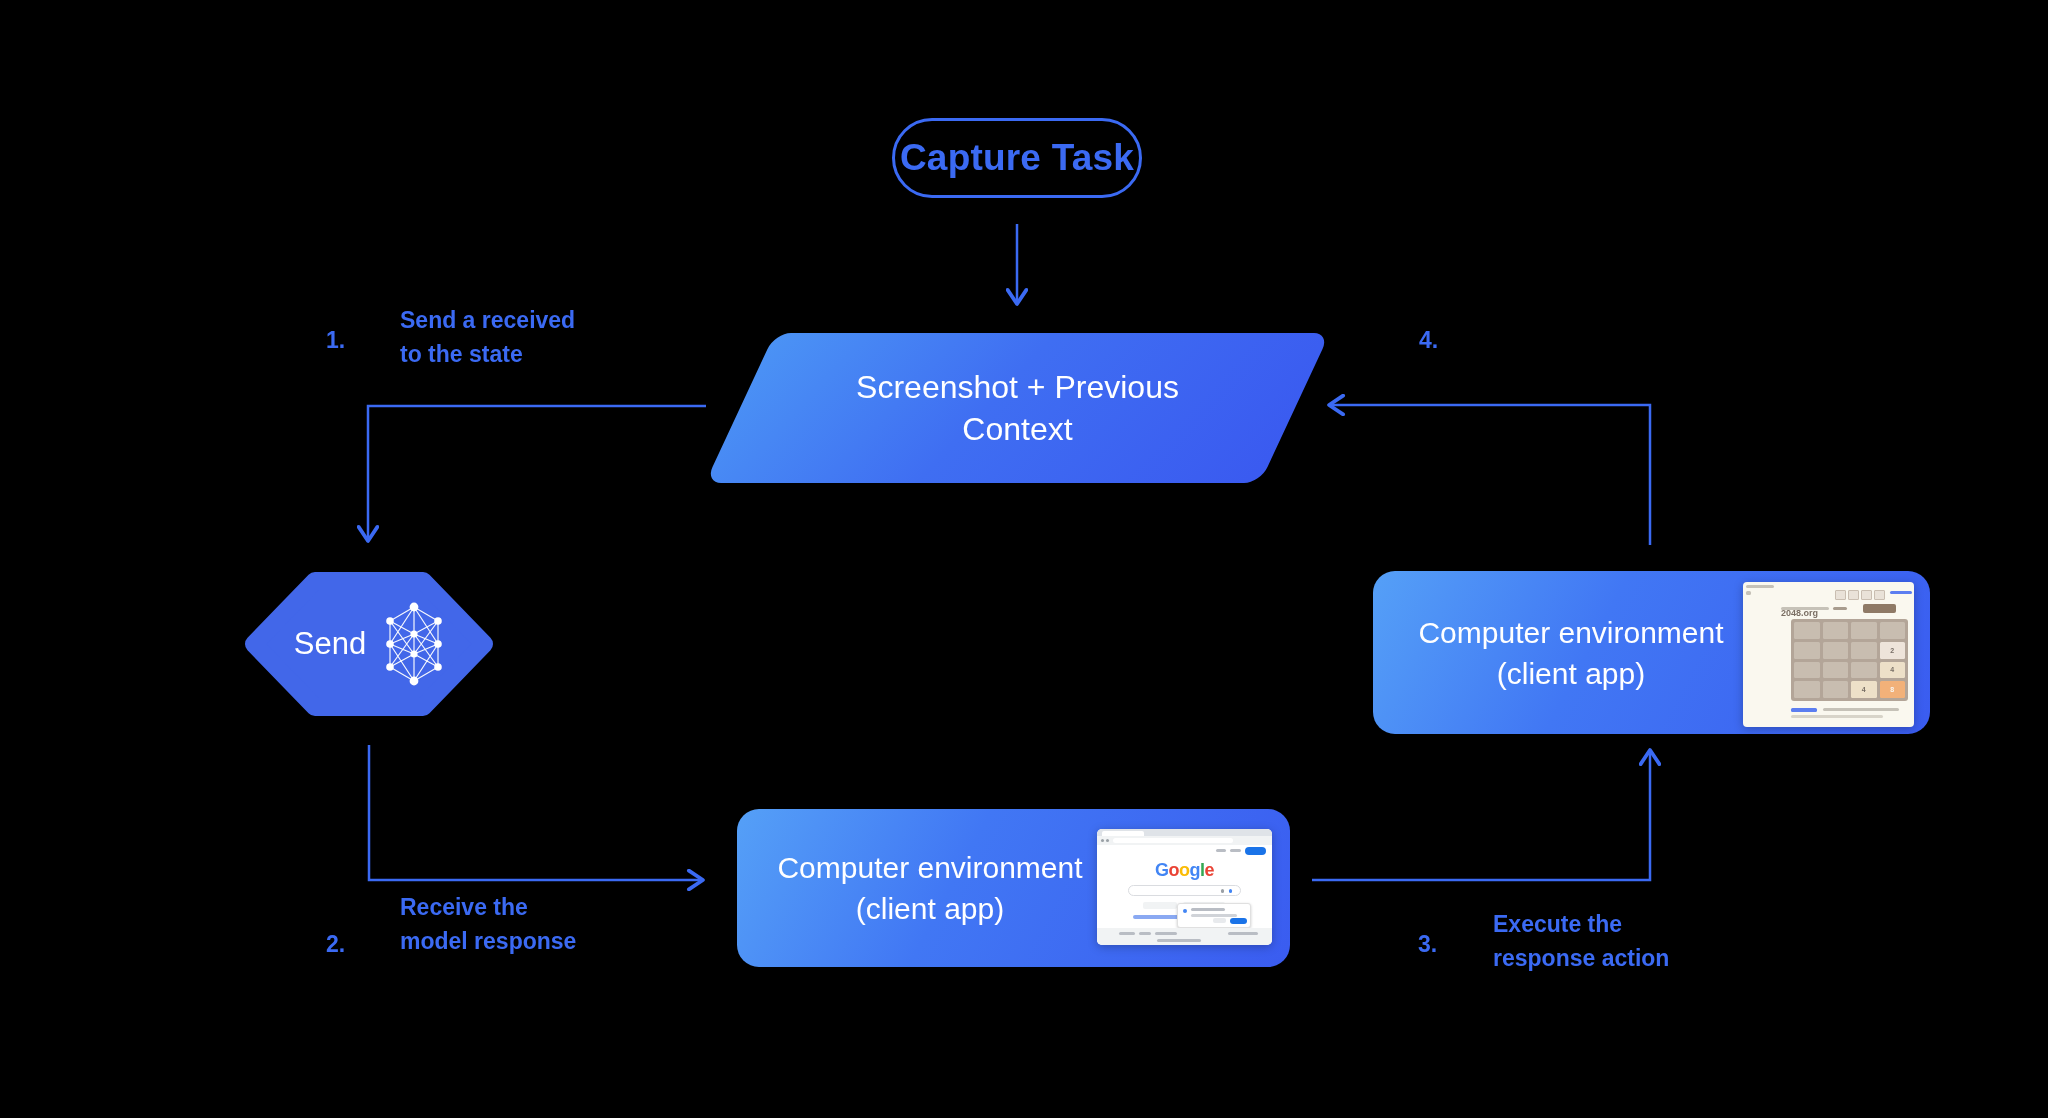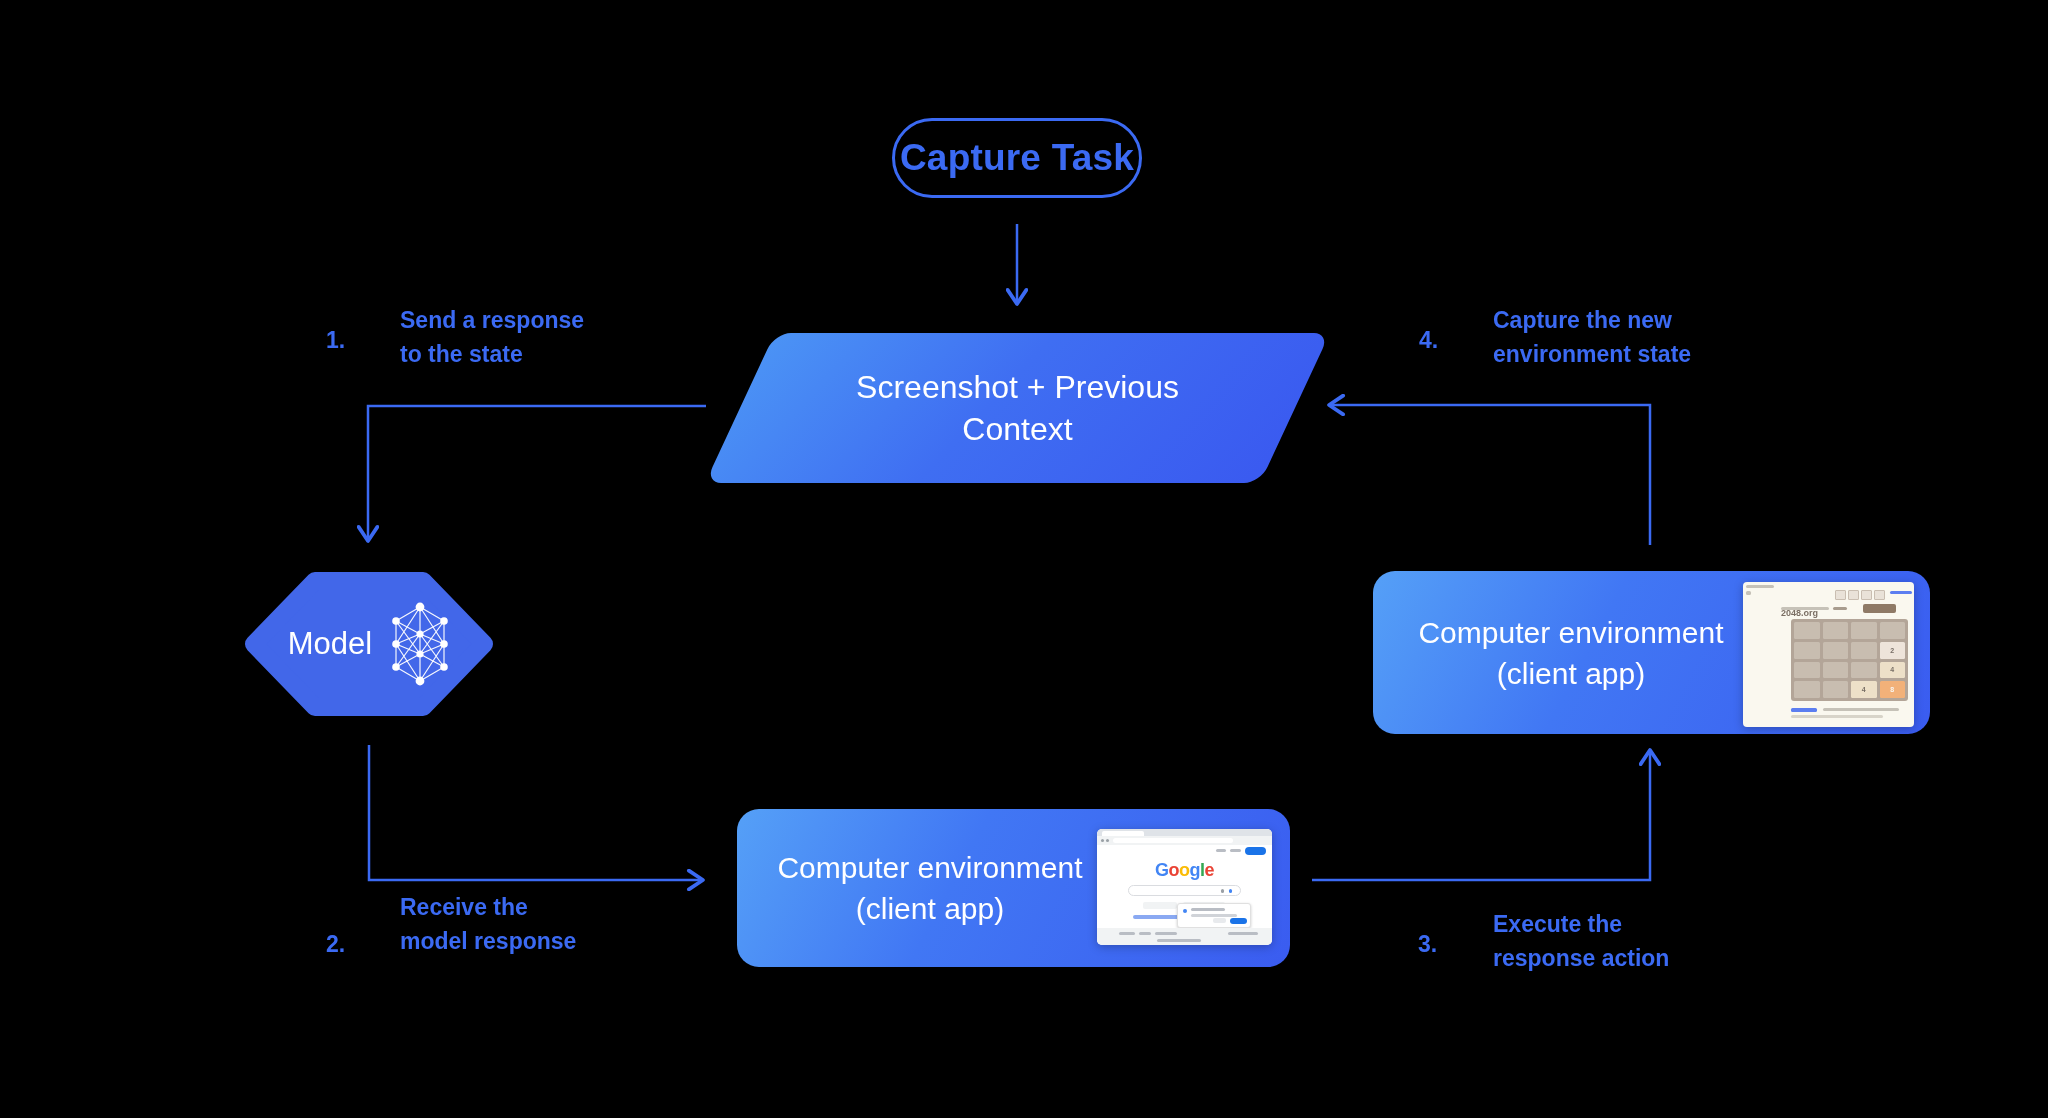--- a/index.html
+++ b/index.html
@@ -121,21 +121,21 @@
       <span>Screenshot + Previous</span>
       <span>Context</span>
     </div>
   </div>
 
   <div class="hex">
     <svg width="258" height="146" viewBox="0 0 258 146">
       <polygon points="14,73 75,10 183,10 244,73 183,136 75,136" fill="#4267e9" stroke="#4267e9" stroke-width="18" stroke-linejoin="round"></polygon>
     </svg>
     <div class="hex-content">
-      <span class="hex-label">Model</span>
+      <span class="hex-label">Send</span>
       <svg width="60" height="84" viewBox="0 0 60 84">
         <g stroke="#ffffff" stroke-width="1.2" opacity="0.95">
           <path d="M30 5 L6 19 M30 5 L54 19 M30 5 L6 42 M30 5 L54 42
                    M30 32 L6 19 M30 32 L54 19 M30 32 L6 42 M30 32 L54 42 M30 32 L6 65 M30 32 L54 65
                    M30 52 L6 19 M30 52 L54 19 M30 52 L6 42 M30 52 L54 42 M30 52 L6 65 M30 52 L54 65
                    M30 79 L6 42 M30 79 L54 42 M30 79 L6 65 M30 79 L54 65
                    M30 5 L30 79 M6 19 L6 65 M54 19 L54 65" fill="none"></path>
         </g>
         <g fill="#ffffff">
           <circle cx="30" cy="5" r="4.4"></circle>
@@ -231,32 +231,28 @@
           <div class="g-cell t8">8</div>
         </div>
       <div class="bar g-bluebar" style="left:48px;top:126px;width:26px;height:3.5px;"></div>
       <div class="bar" style="left:80px;top:126px;width:76px;height:3px;background:#c6c2b8;"></div>
       <div class="bar" style="left:48px;top:133px;width:92px;height:3px;background:#d8d4c9;"></div>
     </div>
   </div>
 
   <div class="step-num num1">1.</div>
   <div class="step-text txt1">
-    <div>Send a response</div>
+    <div>Send a received</div>
       <div>to the state</div>
   </div>
   <div class="step-num num2">2.</div>
   <div class="step-text txt2">
     <div>Receive the</div>
       <div>model response</div>
   </div>
   <div class="step-num num3">3.</div>
   <div class="step-text txt3">
     <div>Execute the</div>
       <div>response action</div>
   </div>
   <div class="step-num num4">4.</div>
-  <div class="step-text txt4">
-    <div>Capture the new</div>
-      <div>environment state</div>
-  </div>
 
 </div>
 
 </body></html>

